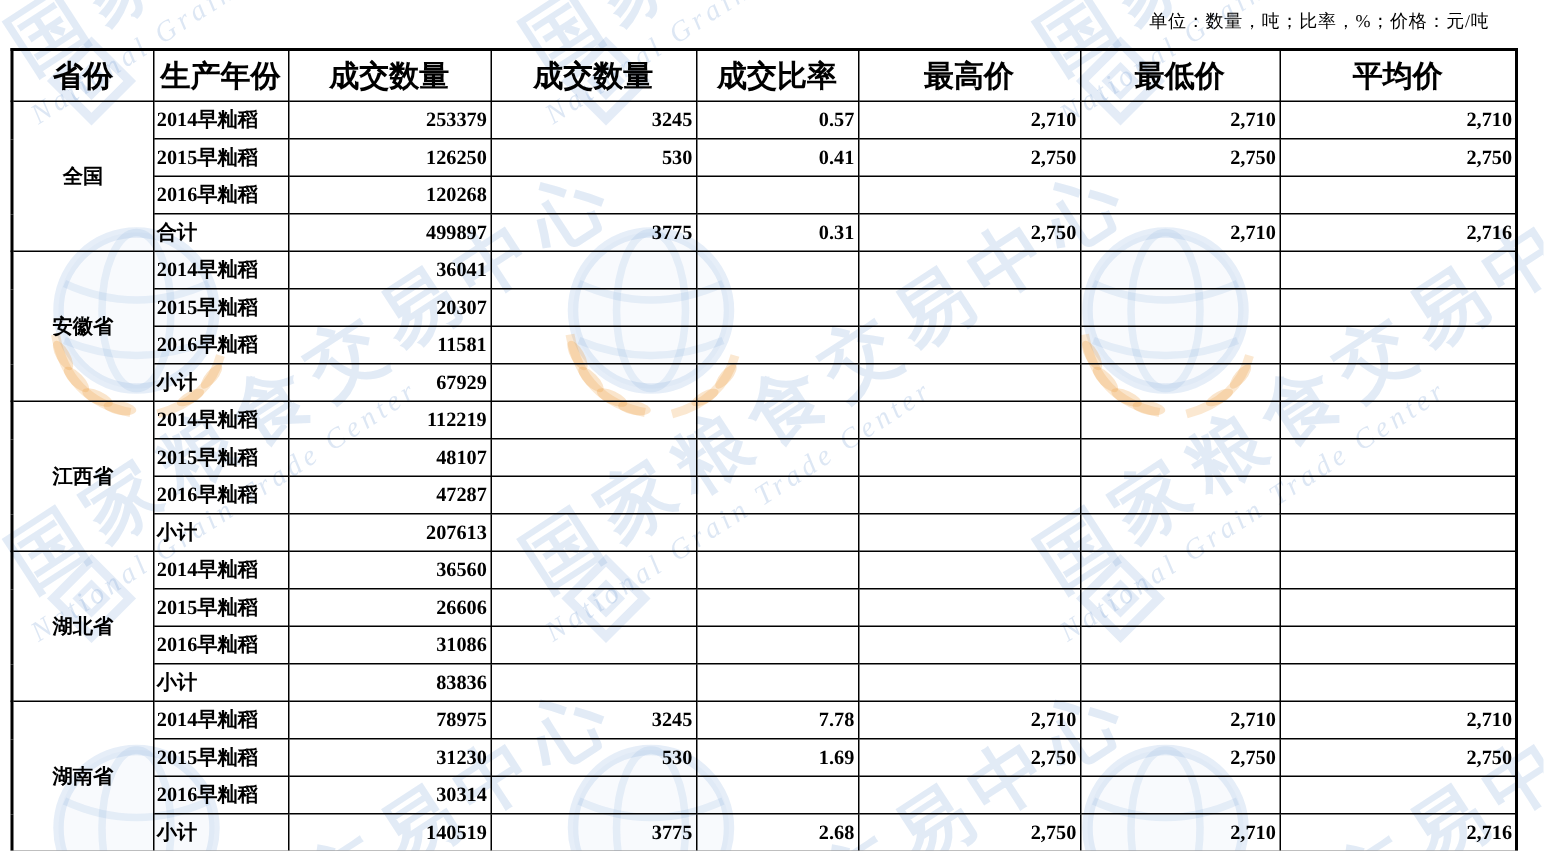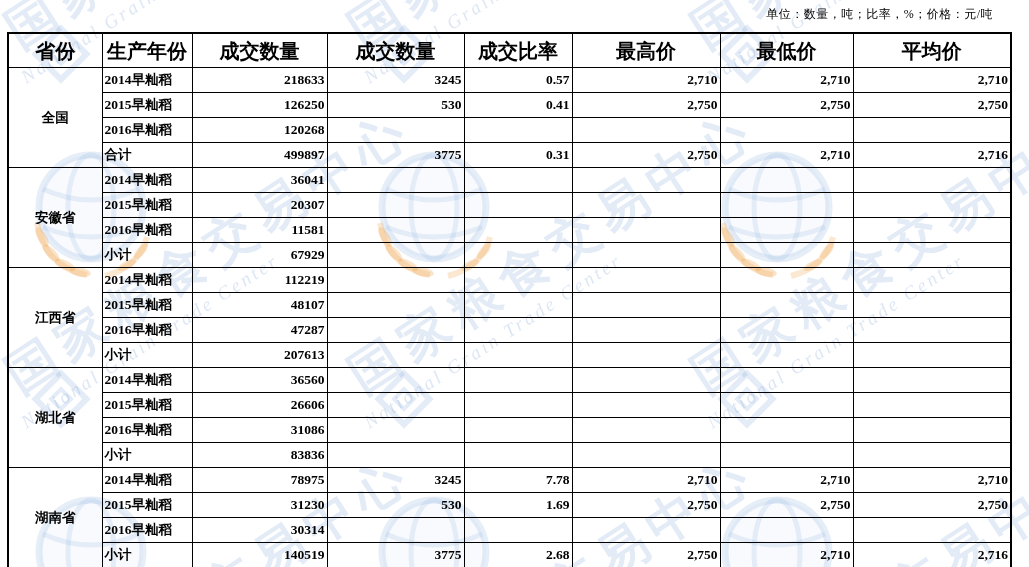--- a/index.html
+++ b/index.html
@@ -228,21 +228,21 @@
         <th>最高价</th>
         <th>最低价</th>
         <th>平均价</th>
       </tr>
     </thead>
     <tbody>
 
       <tr>
         <td class="prov" rowspan="4">全国</td>
         <td class="year">2014早籼稻</td>
-        <td class="num">218633</td>
+        <td class="num">253379</td>
         <td class="num">3245</td>
         <td class="num">0.57</td>
         <td class="num">2,710</td>
         <td class="num">2,710</td>
         <td class="num">2,710</td>
       </tr>
       <tr>
         <td class="year">2015早籼稻</td>
         <td class="num">126250</td>
         <td class="num">530</td>

